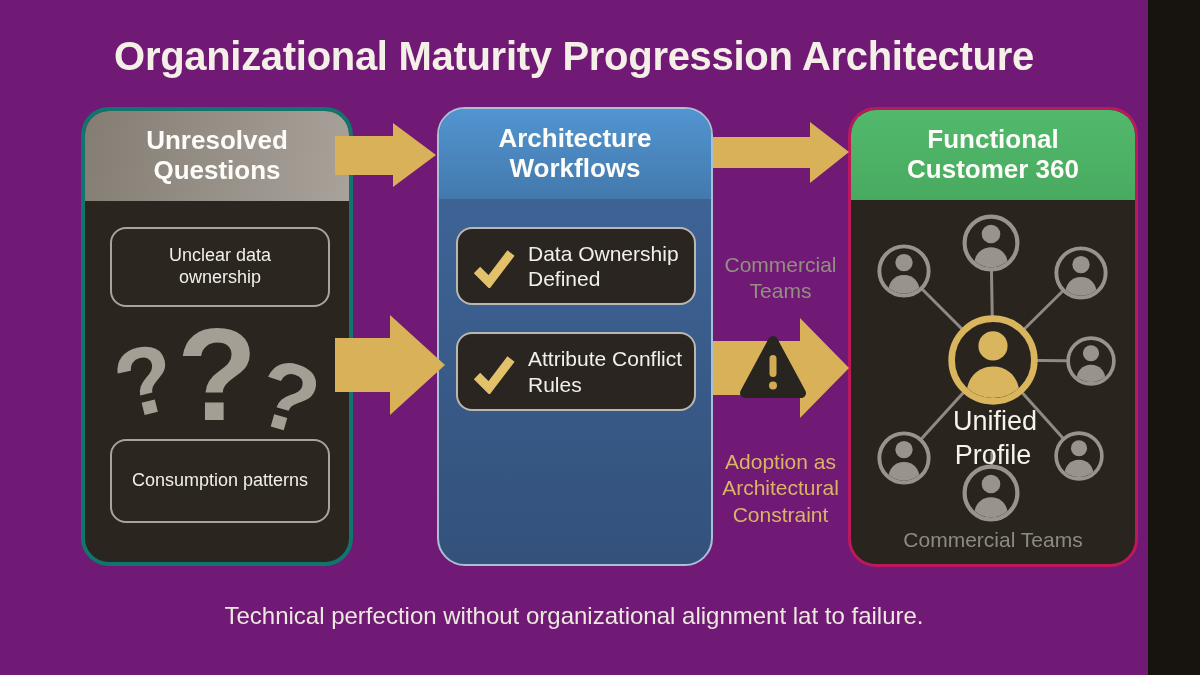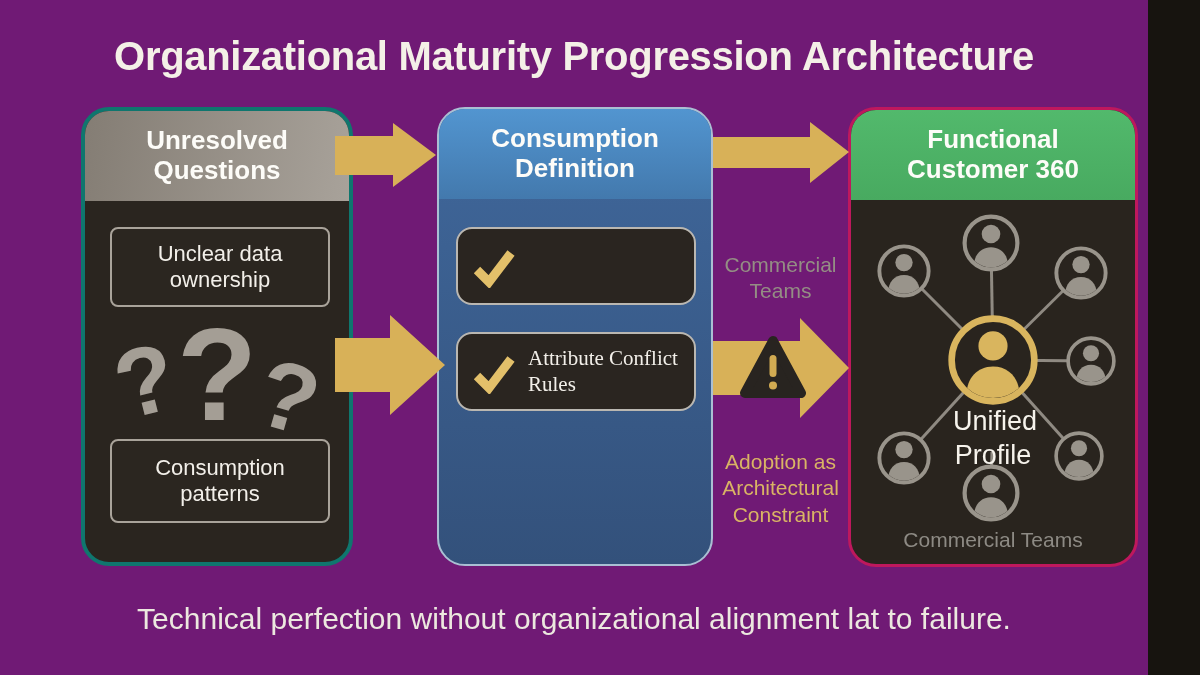--- a/index.html
+++ b/index.html
@@ -21,63 +21,63 @@
     height:90px; display:flex; align-items:center; justify-content:center;
     text-align:center; color:#fdfcf8; font-size:26px; font-weight:700; line-height:1.15;
   }
   .hdr span { max-width:215px; }
   .hdr-gray  { background:linear-gradient(100deg,#847d74 0%,#a8a29a 100%); }
   .hdr-blue  { background:linear-gradient(180deg,#5295d0 0%,#4379ad 100%); }
   .hdr-green { background:linear-gradient(180deg,#52b96c 0%,#48aa60 100%); }
 
   .pill {
     position:absolute; left:25px; width:220px; box-sizing:border-box;
-    border:2.5px solid #a9a39a; border-radius:8px; background:#2b2620;
-    color:#f2efe9; font-size:22px; line-height:1.2; text-align:center;
+    border:2.5px solid #a9a39a; border-radius:16px; background:#2b2620;
+    color:#f2efe9; font-size:18px; line-height:1.2; text-align:center;
     display:flex; align-items:center; justify-content:center; padding:18px 14px;
   }
   .pill-1 { top:116px; height:80px; }
   .pill-2 { top:328px; height:84px; }
 
   .qwrap {
     position:absolute; top:198px; left:0; width:100%; height:185px;
     display:flex; justify-content:center; align-items:flex-start;
   }
   .q { font-weight:700; color:#a49e95; line-height:1; }
   .q1 { font-size:96px;  transform:rotate(-14deg); margin-top:24px; }
   .q2 { font-size:132px; margin:0 2px; }
   .q3 { font-size:96px;  transform:rotate(16deg);  margin-top:40px; }
 
   .checkpill {
     position:absolute; left:17px; width:240px; box-sizing:border-box;
     border:2.5px solid #bab7b1; border-radius:16px; background:#2a2520;
     display:flex; align-items:center; gap:12px; padding:8px 10px 8px 14px;
   }
   .cp1 { top:118px; height:78px; }
-  .cp2 { top:223px; height:79px;font-family:Liberation Serif, serif; }
+  .cp2 { top:223px; height:79px; }
   .cp3 { top:326px; height:80px; }
   .checkpill .lbl { color:#f2efe9; font-size:21px; line-height:1.2; max-width:155px; }
   .check-svg { flex:0 0 auto; }
 
   .gap-label { position:absolute; text-align:center; font-size:21px; line-height:1.25; }
   .commercial { left:713px; top:252px; width:135px; color:#948e84; }
   .adoption   { left:708px; top:422px; width:145px; color:#d9b464;margin-top:27px; }
 
   .network { position:absolute; left:0; top:90px; }
   .unified {
     position:absolute; left:102px; top:294px; width:80px; text-align:center;
     color:#f6f3ec; font-size:27px; line-height:1.26;
   }
   .col3-footer {
     position:absolute; left:0; top:418px; width:100%; text-align:center;
     color:#8d8a84; font-size:21px;
   }
   .caption {
     position:absolute; left:0; right:0; top:602px; text-align:center;
-    color:#ece8df; font-size:30px;
+    color:#ece8df; font-size:24px;
   }
   .overlay { position:absolute; inset:0; pointer-events:none; }
 </style>
 </head>
 <body>
 
 <div class="stage">
 
   <h1 class="title">Organizational Maturity Progression Architecture</h1>
 
@@ -89,26 +89,27 @@
     <div class="qwrap">
       <span class="q q1">?</span>
       <span class="q q2">?</span>
       <span class="q q3">?</span>
     </div>
     <div class="pill pill-2">Consumption patterns</div>
   </section>
 
   <section class="col col-architecture">
     <header class="hdr hdr-blue">
-      <span>Consumption Definition</span>
+      <span>Architecture Workflows</span>
     </header>
     <div class="checkpill cp1">
       <svg class="check-svg" width="44" height="44" viewBox="0 0 44 44">
         <polyline points="5,26 17,38 39,9" fill="none" stroke="#e3c06a" stroke-width="9"></polyline>
       </svg>
+      <span class="lbl">Data Ownership Defined</span>
     </div>
     <div class="checkpill cp2">
       <svg class="check-svg" width="44" height="44" viewBox="0 0 44 44">
         <polyline points="5,26 17,38 39,9" fill="none" stroke="#e3c06a" stroke-width="9"></polyline>
       </svg>
       <span class="lbl">Attribute Conflict Rules</span>
     </div>
   </section>
 
   <section class="col col-functional">

